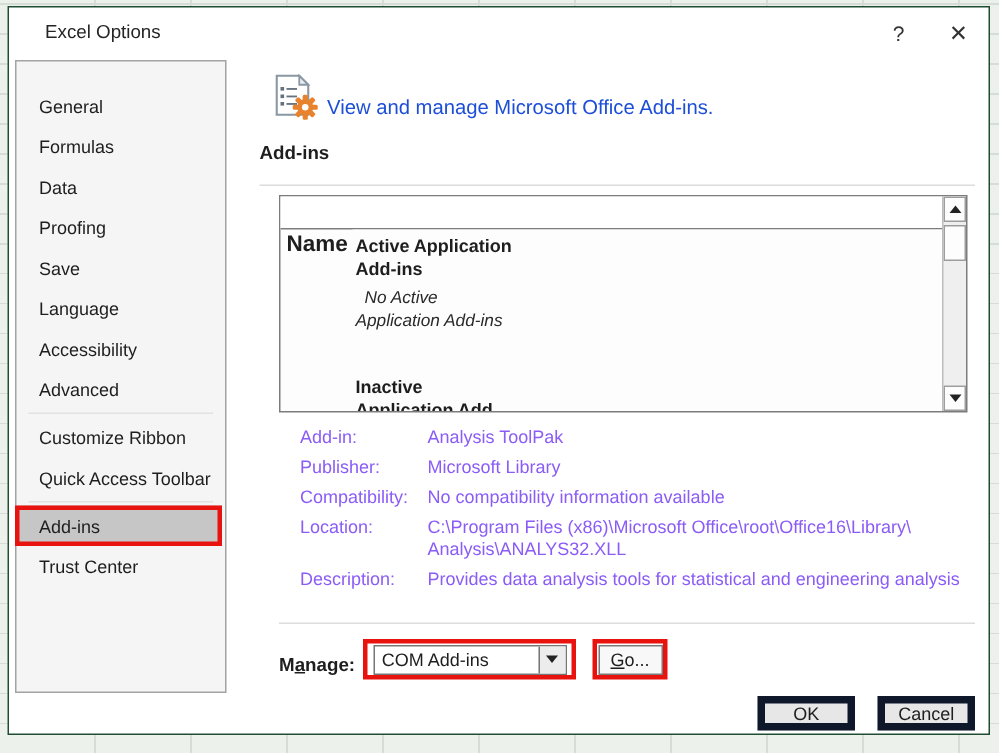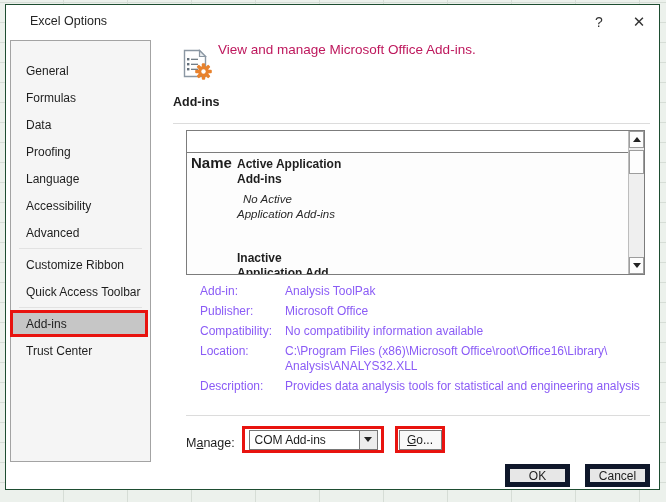--- a/index.html
+++ b/index.html
@@ -24,21 +24,21 @@
   
   .sidebar{left:4px;top:35px;width:141px;height:422px;background:#f5f5f5;
     border:1px solid #a3a3a3;box-sizing:border-box;padding-top:16px;}
   .nav-item{height:27px;display:flex;align-items:center;padding-left:15px;
     font-size:12px;color:#1e1e1e;cursor:default;}
   .nav-sep{height:1px;background:#e2e2e2;margin:2px 8px;}
   .nav-item.selected{background:#c6c6c6;border:3px solid #e8130f;height:21px;
     margin-left:-1px;margin-right:2px;padding-left:13px;}
   
   .hdr-icon{left:175px;top:44px;}
-  .hdr-text{left:212px;top:37px;font-size:13.5px;color:#be185d;}
+  .hdr-text{left:212px;top:59px;font-size:13.5px;color:#1d4ed8;}
   .section-title{left:167px;top:90px;font-size:12.5px;font-weight:bold;color:#1e1e1e;}
   .rule{height:1px;background:#dcdcdc;}
   .rule1{left:167px;top:118px;width:477px;}
   .rule2{left:180px;top:410px;width:464px;}
   
   .tbl{left:180px;top:125px;width:459px;height:145px;border:1px solid #7c7c7c;
     box-sizing:border-box;display:flex;background:#fdfdfd;}
   .tbl-left{width:441px;display:flex;flex-direction:column;}
   .tbl-head{display:flex;height:21px;border-bottom:1px solid #7c7c7c;background:#fff;}
   .th{box-sizing:border-box;border-right:1px solid #7c7c7c;display:flex;align-items:flex-end;
@@ -64,21 +64,21 @@
     border:1px solid #9d9d9d;box-sizing:border-box;}
   .tri-up{width:0;height:0;border-left:4px solid transparent;border-right:4px solid transparent;border-bottom:5px solid #222;}
   .tri-down{width:0;height:0;border-left:4px solid transparent;border-right:4px solid transparent;border-top:5px solid #222;}
   
   .details{left:194px;top:279px;width:452px;font-size:12px;color:#8b5cf6;}
   .drow{display:flex;margin-bottom:5px;line-height:15px;}
   .dlabel{width:85px;flex:none;}
   .dvalue{flex:1;}
   .dvalue span{display:block;}
   
-  .manage-label{left:180px;top:431px;font-size:12.5px;color:#1e1e1e;}
+  .manage-label{left:180px;top:431px;font-size:12.5px;color:#1e1e1e;font-weight:bold;}
   .accel{text-decoration:underline;}
   .red-frame{border:3px solid #e8130f;box-sizing:border-box;display:flex;align-items:center;justify-content:center;}
   .combo-frame{left:236px;top:421px;width:142px;height:27px;}
   .combo{width:129px;height:20px;border:1px solid #767676;box-sizing:border-box;background:#fff;
     display:flex;align-items:stretch;cursor:default;}
   .combo-text{flex:1;font-size:12px;color:#1e1e1e;display:flex;align-items:center;padding-left:5px;}
   .combo-btn{width:17px;border-left:1px solid #767676;background:#ececec;
     display:flex;align-items:center;justify-content:center;}
   .go-frame{left:389px;top:421px;width:50px;height:27px;}
   .go-btn{width:43px;height:20px;border:1px solid #7a7a7a;box-sizing:border-box;background:#f8f8f8;
@@ -96,20 +96,21 @@
 
   <div class="abs title">Excel Options</div>
   <div class="abs winbtn help">?</div>
   <div class="abs winbtn close">✕</div>
 
   <div class="abs sidebar">
     <div class="nav-item">General</div>
     <div class="nav-item">Formulas</div>
     <div class="nav-item">Data</div>
     <div class="nav-item">Proofing</div>
+    <div class="nav-item">Save</div>
     <div class="nav-item">Language</div>
     <div class="nav-item">Accessibility</div>
     <div class="nav-item">Advanced</div>
     <div class="nav-sep"></div>
     <div class="nav-item">Customize Ribbon</div>
     <div class="nav-item">Quick Access Toolbar</div>
     <div class="nav-sep"></div>
     <div class="nav-item selected">Add-ins</div>
     <div class="nav-item">Trust Center</div>
   </div>
@@ -181,21 +182,21 @@
     </div>
   </div>
 
   <div class="abs details">
     <div class="drow">
       <span class="dlabel">Add-in:</span>
       <span class="dvalue">Analysis ToolPak</span>
     </div>
     <div class="drow">
       <span class="dlabel">Publisher:</span>
-      <span class="dvalue">Microsoft Office</span>
+      <span class="dvalue">Microsoft Library</span>
     </div>
     <div class="drow">
       <span class="dlabel">Compatibility:</span>
       <span class="dvalue">No compatibility information available</span>
     </div>
     <div class="drow">
       <span class="dlabel">Location:</span>
       <span class="dvalue">
         <span>C:\Program Files (x86)\Microsoft Office\root\Office16\Library\</span>
         <span>Analysis\ANALYS32.XLL</span>

